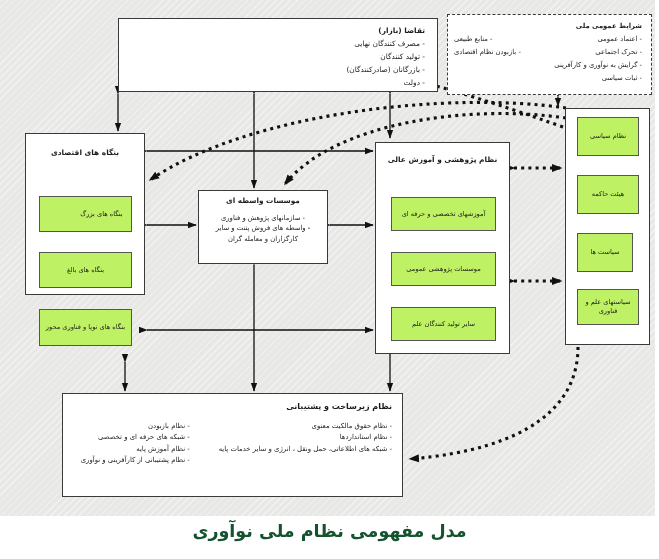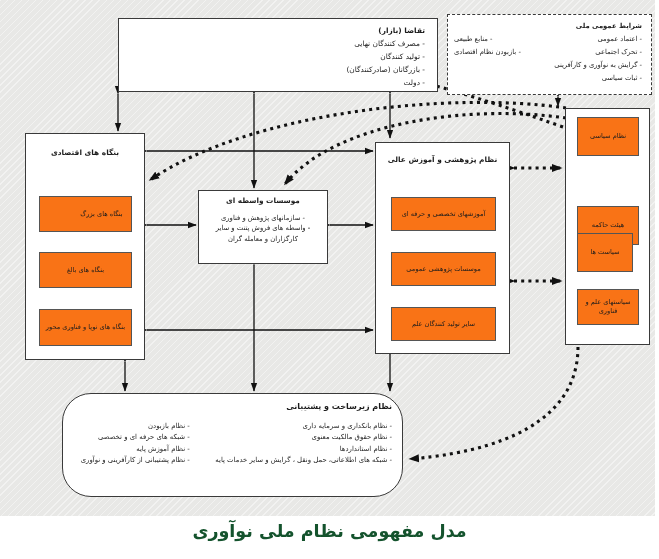--- a/index.html
+++ b/index.html
@@ -11,38 +11,38 @@
     position:absolute;left:0;top:0;width:655px;height:516px;
     background:
       repeating-linear-gradient(135deg, rgba(255,255,255,.45) 0 1px, rgba(0,0,0,0) 1px 5px),
       #e8e8e6;
   }
   .box{
     position:absolute;background:#fff;border:1.4px solid #3a3a3a;box-sizing:border-box;
     direction:rtl;z-index:2;
   }
   .subbox{
-    position:absolute;background:#f97316;border:1.1px solid #555;box-sizing:border-box;
+    position:absolute;background:#bef264;border:1.1px solid #555;box-sizing:border-box;
     display:flex;align-items:center;justify-content:center;text-align:center;
     font-size:6.6px;line-height:9px;padding:2px;direction:rtl;
   }
   .boxtitle{font-weight:bold;}
   svg{position:absolute;left:0;top:0;z-index:1;}
   
   #demand{padding:5px 12px 0 6px;font-size:7.4px;line-height:13px;text-align:right;}
   
   #conditions{border:1.4px dashed #3a3a3a;padding:5px 9px 0 6px;font-size:6.8px;line-height:13px;}
   #conditions .crow{display:flex;justify-content:space-between;}
   
   .coltitle{position:absolute;width:100%;text-align:center;font-size:7.4px;font-weight:bold;direction:rtl;}
   
   #intermediary{text-align:center;font-size:6.8px;line-height:10.5px;padding:5px 6px 0 6px;}
   #intermediary .boxtitle{font-size:7.3px;margin-bottom:6px;}
   
-  #infrastructure{padding:7px 10px 0 8px;font-size:6.9px;line-height:11.5px;border-radius:29px;}
+  #infrastructure{padding:7px 10px 0 8px;font-size:6.9px;line-height:11.5px;}
   #infrastructure .cols{display:flex;direction:rtl;margin-top:8px;}
   #infrastructure .col-r{width:63%;text-align:right;}
   #infrastructure .col-r div{white-space:nowrap;}
   #infrastructure .col-l{width:37%;text-align:right;}
   #infrastructure .boxtitle{font-size:8px;text-align:right;}
   #caption{
     position:absolute;left:0;top:521px;width:100%;text-align:center;
     font-size:17.5px;font-weight:bold;color:#14532d;direction:rtl;
   }
 </style>
@@ -105,21 +105,21 @@
       <span>- بازبودن نظام اقتصادی</span>
     </div>
     <div class="crow">
       <span>- گرایش به نوآوری و کارآفرینی</span>
     </div>
     <div class="crow">
       <span>- ثبات سیاسی</span>
     </div>
   </div>
 
-  <div class="box" style="left:25px;top:133px;width:120px;height:227px;">
+  <div class="box" style="left:25px;top:133px;width:120px;height:162px;">
     <div class="coltitle" style="top:14px;">بنگاه های اقتصادی</div>
     <div class="subbox" style="left:13px;top:62px;width:93px;height:36px;padding-left:34px;">بنگاه های بزرگ</div>
     <div class="subbox" style="left:13px;top:118px;width:93px;height:36px;">بنگاه های بالغ</div>
     <div class="subbox" style="left:13px;top:175px;width:93px;height:37px;">بنگاه های نوپا و فناوری محور</div>
   </div>
 
   <div class="box" id="intermediary" style="left:198px;top:190px;width:130px;height:74px;">
     <div class="boxtitle">موسسات واسطه ای</div>
     <div>- سازمانهای پژوهش و فناوری</div>
     <div>- واسطه های فروش پتنت و سایر کارگزاران و معامله گران</div>
@@ -127,33 +127,32 @@
 
   <div class="box" style="left:375px;top:142px;width:135px;height:212px;">
     <div class="coltitle" style="top:12px;">نظام پژوهشی و آموزش عالی</div>
     <div class="subbox" style="left:15px;top:54px;width:105px;height:34px;">آموزشهای تخصصی و حرفه ای</div>
     <div class="subbox" style="left:15px;top:109px;width:105px;height:34px;">موسسات پژوهشی عمومی</div>
     <div class="subbox" style="left:15px;top:164px;width:105px;height:34px;">سایر تولید کنندگان علم</div>
   </div>
 
   <div class="box" style="left:565px;top:108px;width:85px;height:237px;">
     <div class="subbox" style="left:11px;top:8px;width:62px;height:39px;">نظام سیاسی</div>
-    <div class="subbox" style="left:11px;top:66px;width:62px;height:39px;margin-top:31px;">هیئت حاکمه</div>
+    <div class="subbox" style="left:11px;top:66px;width:62px;height:39px;">هیئت حاکمه</div>
     <div class="subbox" style="left:11px;top:124px;width:56px;height:39px;">سیاست ها</div>
     <div class="subbox" style="left:11px;top:180px;width:62px;height:36px;">سیاستهای علم و فناوری</div>
   </div>
 
   <div class="box" id="infrastructure" style="left:62px;top:393px;width:341px;height:104px;">
     <div class="boxtitle">نظام زیرساخت و پشتیبانی</div>
     <div class="cols">
       <div class="col-r">
-        <div>- نظام بانکداری و سرمایه داری</div>
         <div>- نظام حقوق مالکیت معنوی</div>
         <div>- نظام استانداردها</div>
-        <div>- شبکه های اطلاعاتی، حمل ونقل ، گرایش و سایر خدمات پایه</div>
+        <div>- شبکه های اطلاعاتی، حمل ونقل ، انرژی و سایر خدمات پایه</div>
       </div>
       <div class="col-l">
         <div>- نظام بازبودن</div>
         <div>- شبکه های حرفه ای و تخصصی</div>
         <div>- نظام آموزش پایه</div>
         <div>- نظام پشتیبانی از کارآفرینی و نوآوری</div>
       </div>
     </div>
   </div>
 

